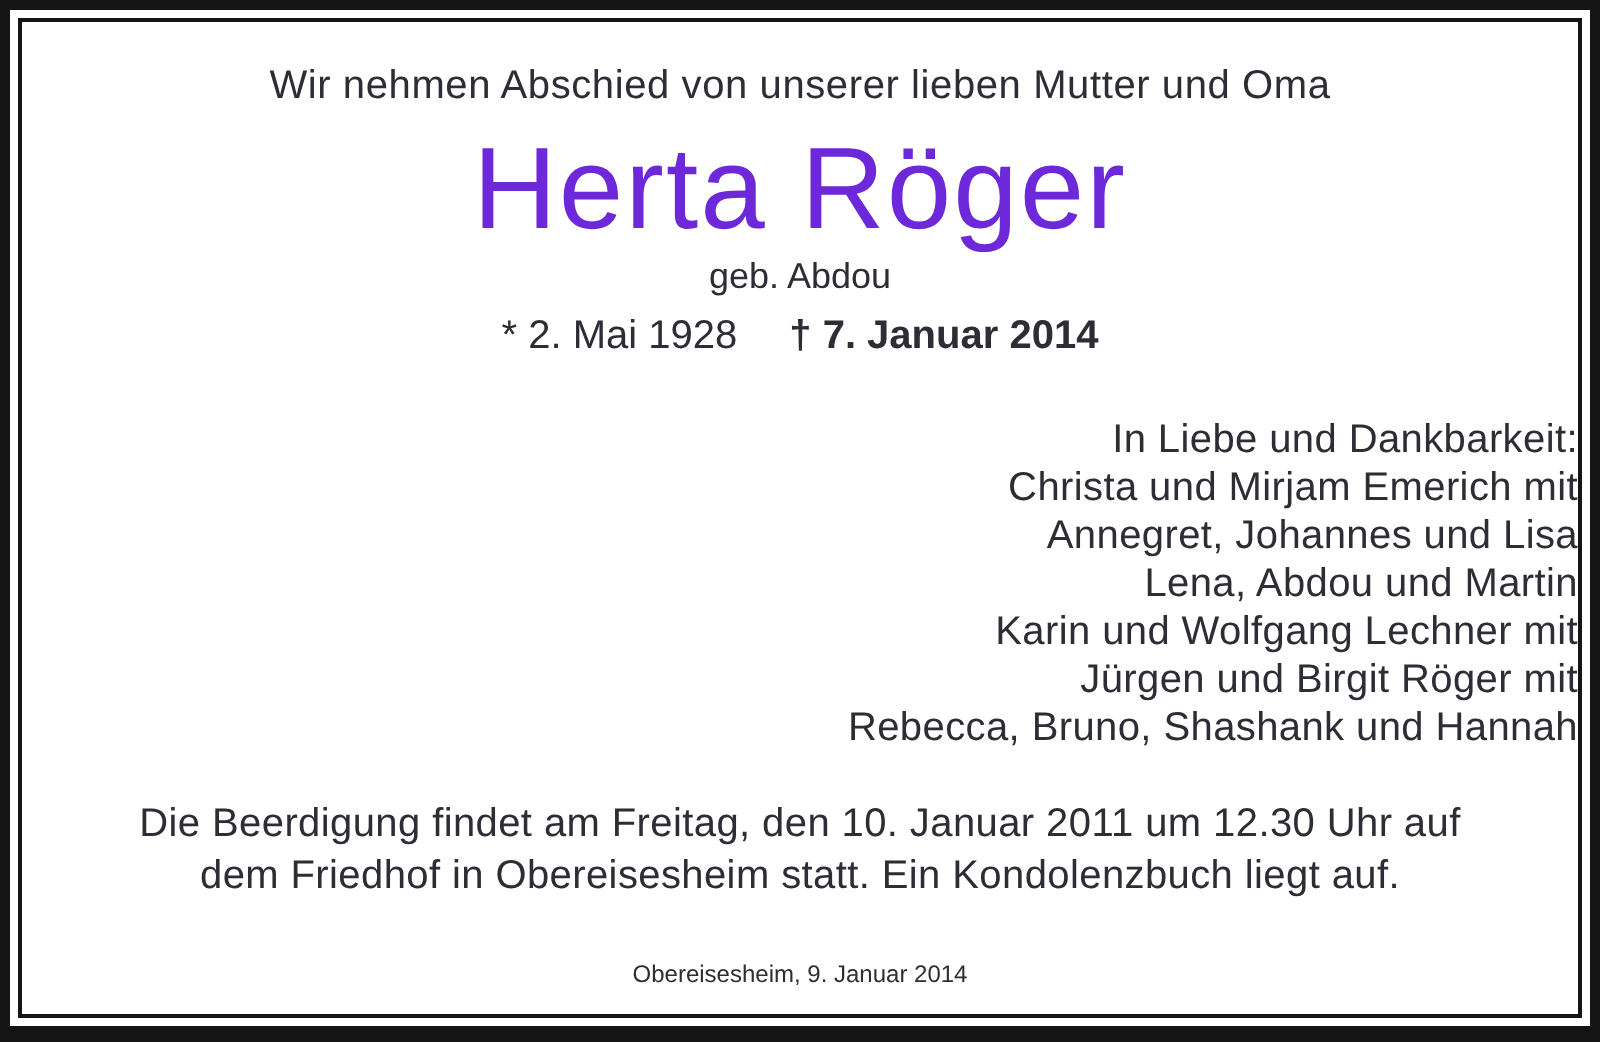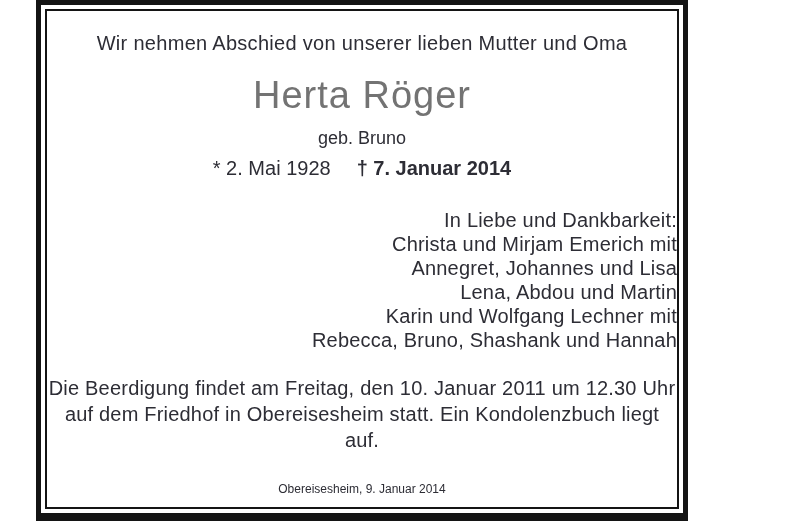--- a/index.html
+++ b/index.html
@@ -7,50 +7,49 @@
     padding: 0;
     background: #ffffff;
     width: 800px;
     height: 521px;
     overflow: hidden;
     font-family: "Liberation Sans", "DejaVu Sans", sans-serif;
   }
   .frame-outer {
     position: absolute;
     top: 0; left: 0;
-    width: 652px;
+    width: 800px;
     height: 521px;
     box-sizing: border-box;
     border: 5px solid #141414;
     border-bottom-width: 8px;
     padding: 4px;
     background: #ffffff;
-    margin-left: 36px;
   }
   .frame-inner {
     box-sizing: border-box;
     width: 100%;
     height: 100%;
     border: 2px solid #141414;
     text-align: center;
     color: #2d2d35;
     overflow: hidden;
   }
   .intro {
     margin-top: 20px;
     font-size: 20px;
     line-height: 24px;
     letter-spacing: 0.3px;
   }
   .deceased-name {
     margin-top: 14px;
-    font-size: 38px;
+    font-size: 58px;
     line-height: 52px;
     font-weight: 400;
-    color: #737373;
+    color: #6d28d9;
     letter-spacing: 1px;
   }
   .maiden-name {
     margin-top: 6px;
     font-size: 18px;
     line-height: 22px;
   }
   .dates {
     margin-top: 7px;
     font-size: 20px;
@@ -89,32 +88,33 @@
 </head>
 <body>
 
 <div class="frame-outer">
   <div class="frame-inner">
 
     <div class="intro">Wir nehmen Abschied von unserer lieben Mutter und Oma</div>
 
     <div class="deceased-name">Herta Röger</div>
 
-    <div class="maiden-name">geb. Bruno</div>
+    <div class="maiden-name">geb. Abdou</div>
 
     <div class="dates">
       <span class="birth-date">* 2. Mai 1928</span><span class="death-date">† 7. Januar 2014</span>
     </div>
 
     <div class="family-block">
       <div class="dedication">In Liebe und Dankbarkeit:</div>
       <div>Christa und Mirjam Emerich mit</div>
       <div>Annegret, Johannes und Lisa</div>
       <div>Lena, Abdou und Martin</div>
       <div>Karin und Wolfgang Lechner mit</div>
+      <div>Jürgen und Birgit Röger mit</div>
       <div>Rebecca, Bruno, Shashank und Hannah</div>
     </div>
 
     <div class="funeral-details">Die Beerdigung findet am Freitag, den 10. Januar 2011 um 12.30 Uhr auf dem Friedhof in Obereisesheim statt. Ein Kondolenzbuch liegt auf.</div>
 
     <div class="place-date">Obereisesheim, 9. Januar 2014</div>
 
   </div>
 </div>
 

